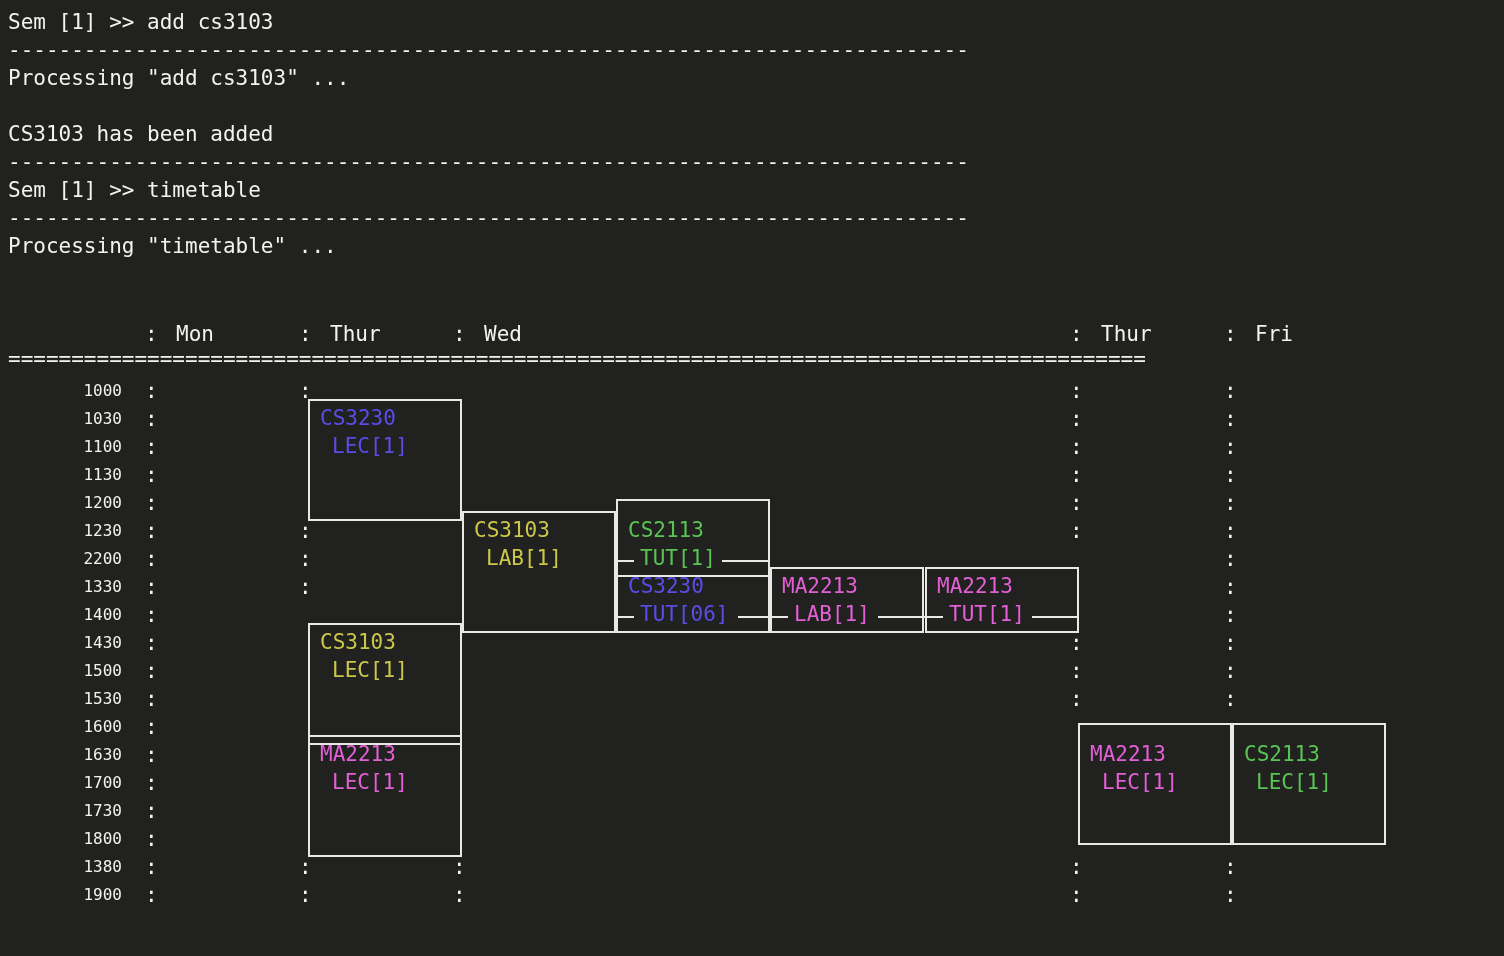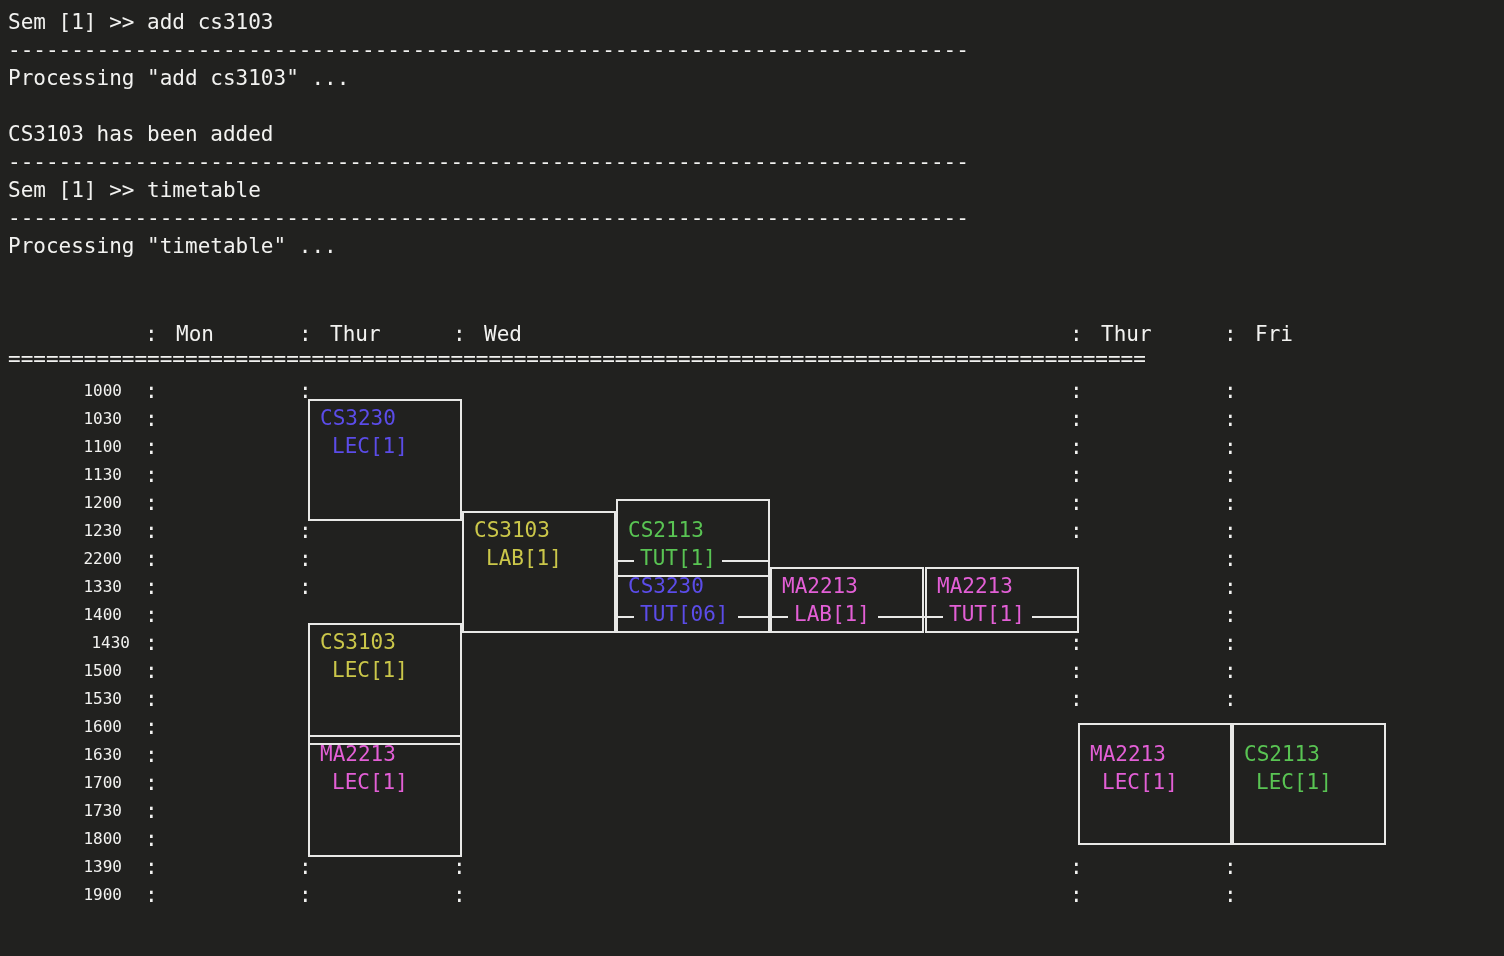--- a/index.html
+++ b/index.html
@@ -159,29 +159,29 @@
 
     <div class="tt-time" style="left:0px;   top:59px">1000</div>
     <div class="tt-time" style="left:0px;   top:87px">1030</div>
     <div class="tt-time" style="left:0px;   top:115px">1100</div>
     <div class="tt-time" style="left:0px;   top:143px">1130</div>
     <div class="tt-time" style="left:0px;   top:171px">1200</div>
     <div class="tt-time" style="left:0px;   top:199px">1230</div>
     <div class="tt-time" style="left:0px;   top:227px">2200</div>
     <div class="tt-time" style="left:0px;   top:255px">1330</div>
     <div class="tt-time" style="left:0px;   top:283px">1400</div>
-    <div class="tt-time" style="left:8px;   top:311px">1430</div>
+    <div class="tt-time" style="left:0px;   top:311px">1430</div>
     <div class="tt-time" style="left:0px;   top:339px">1500</div>
     <div class="tt-time" style="left:0px;   top:367px">1530</div>
     <div class="tt-time" style="left:0px;   top:395px">1600</div>
     <div class="tt-time" style="left:0px;   top:423px">1630</div>
     <div class="tt-time" style="left:0px;   top:451px">1700</div>
     <div class="tt-time" style="left:0px;   top:479px">1730</div>
     <div class="tt-time" style="left:0px;   top:507px">1800</div>
-    <div class="tt-time" style="left:0px;   top:535px">1390</div>
+    <div class="tt-time" style="left:0px;   top:535px">1380</div>
     <div class="tt-time" style="left:0px;   top:563px">1900</div>
 
     <div class="tt-colon" style="left:145px; top:59px">:</div>
     <div class="tt-colon" style="left:145px; top:87px">:</div>
     <div class="tt-colon" style="left:145px; top:115px">:</div>
     <div class="tt-colon" style="left:145px; top:143px">:</div>
     <div class="tt-colon" style="left:145px; top:171px">:</div>
     <div class="tt-colon" style="left:145px; top:199px">:</div>
     <div class="tt-colon" style="left:145px; top:227px">:</div>
     <div class="tt-colon" style="left:145px; top:255px">:</div>

